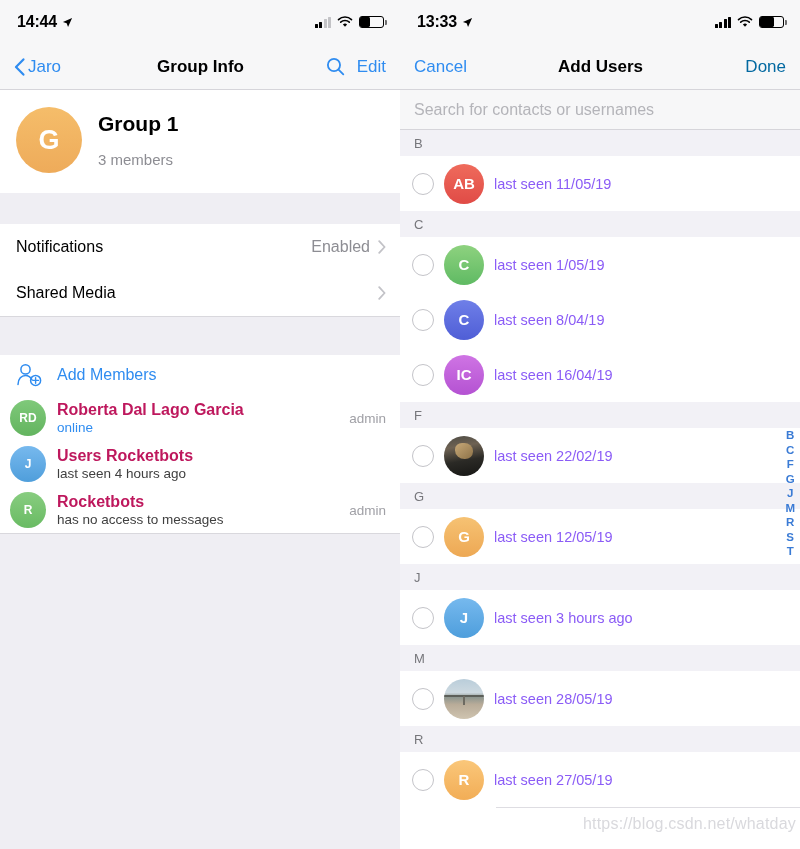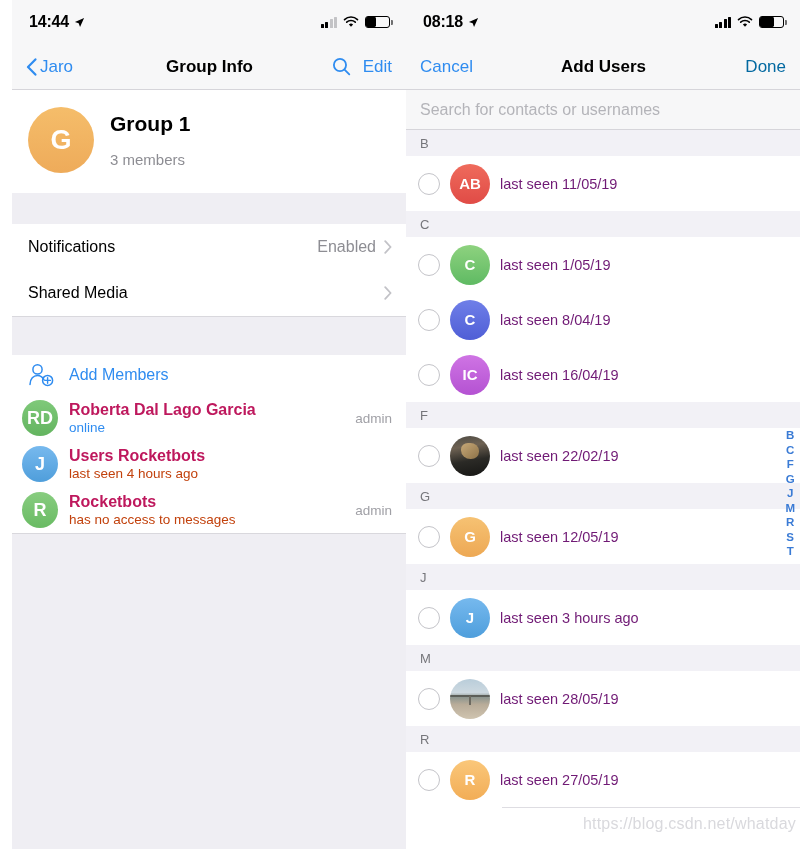--- a/index.html
+++ b/index.html
@@ -6,21 +6,21 @@
   * { box-sizing: border-box; margin: 0; padding: 0; }
   html, body {
     width: 800px; height: 849px;
     font-family: "Liberation Sans", sans-serif;
     background: #ffffff;
     overflow: hidden;
     -webkit-font-smoothing: antialiased;
   }
   .screens { display: flex; width: 800px; height: 849px; }
   .panel { width: 400px; height: 849px; position: relative; overflow: hidden; background: #efeef3; }
-  .panel-left  { background: #efeef3; margin-left: 12px; }
+  .panel-left  { background: #efeef3; }
   .panel-right { background: #ffffff; }
 
   
   .statusbar {
     height: 44px; background: #f7f7f8;
     display: flex; align-items: center; justify-content: space-between;
     padding: 0 16px 0 17px;
   }
   .sb-left { display: flex; align-items: center; gap: 5px; }
   .sb-time { font-size: 16px; font-weight: bold; color: #000; letter-spacing: -0.2px; }
@@ -75,24 +75,24 @@
 
   .add-members { background:#fff; height:40px; display:flex; align-items:center;
                  padding:0 16px; gap:14px; position:relative; }
   .add-members .sep { position:absolute; left:56px; right:0; bottom:0; height:0.5px; background:#d9d8dd; }
   .add-icon { width:27px; height:24px; flex:none; }
   .add-text { font-size:16px; color:#2f8cf0; }
 
   .member { background:#fff; height:46px; display:flex; align-items:center;
             padding:0 14px 0 10px; gap:11px; position:relative; }
   .member .sep { position:absolute; left:56px; right:0; bottom:0; height:0.5px; background:#d9d8dd; }
-  .avatar.mid { width:36px; height:36px; font-size:18px; }
+  .avatar.mid { width:36px; height:36px; font-size:12px; }
   .m-text { display:flex; flex-direction:column; gap:1px; min-width:0; }
   .m-name { font-size:16px; font-weight:bold; color:#be185d; white-space:nowrap; }
-  .m-status { font-size:13.5px; color:#c2410c; white-space:nowrap; }
+  .m-status { font-size:13.5px; color:#404040; white-space:nowrap; }
   .m-status.online { color:#2f8cf0; }
   .m-role { margin-left:auto; font-size:13.5px; color:#a0a0a6; padding-left:8px; }
 
   .leave { background:#fff; height:46px; display:flex; align-items:center;
            justify-content:center; border-top:0.5px solid #d9d8dd; border-bottom:0.5px solid #d9d8dd; }
   .leave span { font-size:17px; color:#e8564a; }
 
   
   .searchbar { height:40px; background:#f7f7f8; border-bottom:0.5px solid #d6d5da;
                display:flex; align-items:center; padding:0 14px; }
@@ -106,21 +106,21 @@
                padding:0 14px; font-size:13px; color:#76767b; }
 
   .contact { height:55px; background:#fff; display:flex; align-items:center;
              padding:0 14px 0 12px; gap:10px; position:relative; }
   .contact .sep { position:absolute; left:96px; right:0; bottom:0; height:0.5px; background:#dedde2; }
   .check { width:22px; height:22px; border-radius:50%; border:1px solid #c4c4c9;
            background:#fff; flex:none; }
   .avatar.sm { width:40px; height:40px; font-size:15px; }
   .c-text { display:flex; flex-direction:column; justify-content:center; }
   .c-name { font-size:16px; font-weight:bold; color:#000; height:0px; }
-  .c-status { font-size:14.5px; color:#701a75; }
+  .c-status { font-size:14.5px; color:#8b5cf6; }
 
   
   .photo-dark {
     background:linear-gradient(170deg,#4c4a44 0%,#6e6253 28%,#2b2a26 60%,#161614 100%);
   }
   .photo-dark::before {
     content:""; position:absolute; left:28%; top:18%; width:44%; height:40%;
     background:linear-gradient(140deg,#c8a978,#8d7248);
     border-radius:40% 50% 45% 55%;
   }
@@ -272,21 +272,21 @@
     <div class="gap" style="height:38px;border-top:0.5px solid #d9d8dd"></div>
 
 
     <div class="gap" style="height:180px"></div>
   </div>
 
   <div class="panel panel-right">
 
     <div class="statusbar">
       <div class="sb-left">
-        <span class="sb-time">08:18</span>
+        <span class="sb-time">13:33</span>
         <svg class="sb-loc" viewBox="0 0 12 12">
           <path d="M11 1 L1 5.4 L5.1 6.9 L6.6 11 Z" fill="#000"></path>
         </svg>
       </div>
       <div class="sb-right">
         <span class="bars">
           <i class="b1"></i>
             <i class="b2"></i>
             <i class="b3"></i>
             <i class="b4"></i>

